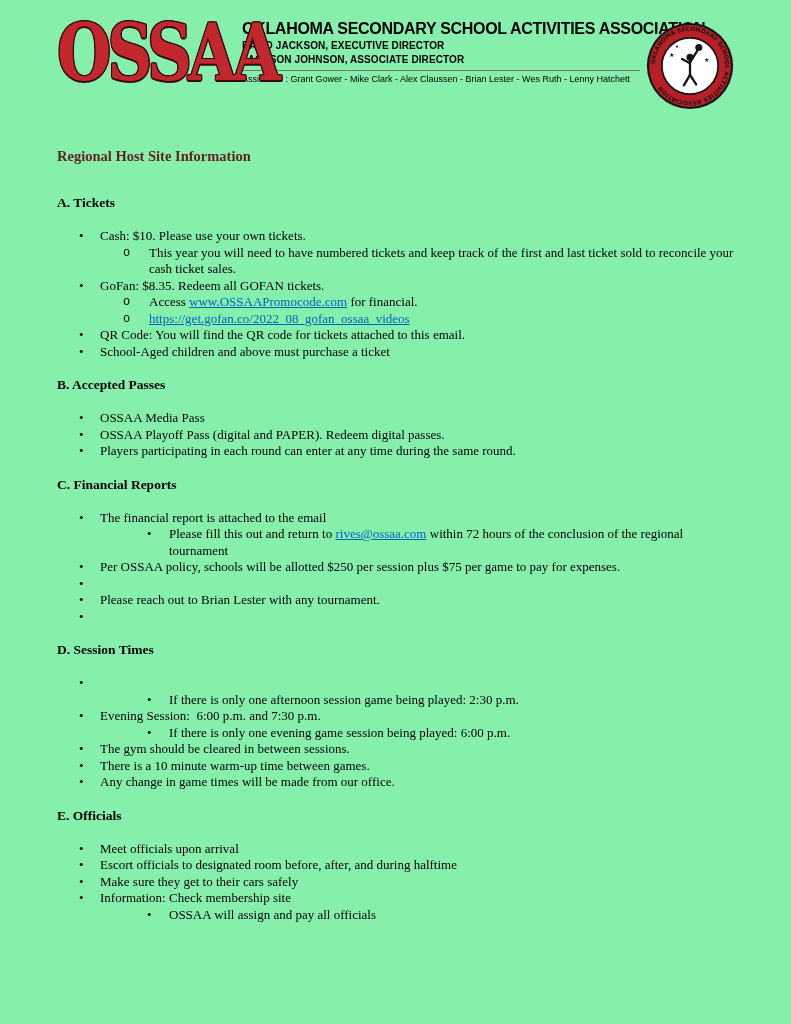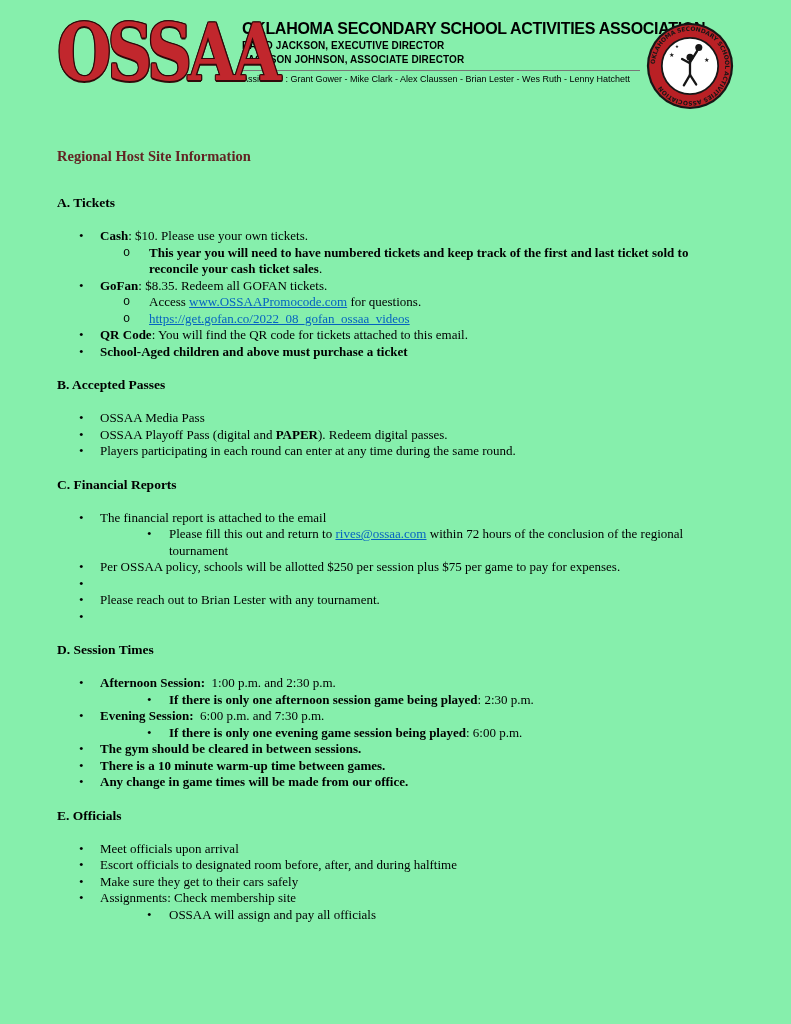--- a/index.html
+++ b/index.html
@@ -35,21 +35,21 @@
   .sections { margin-top:30px; }
   .doc-section { margin-bottom:17px; }
   .section-heading { font-weight:bold; font-size:13.5px; margin:0 0 17px 0; }
   .li { display:flex; font-size:13px; line-height:16.5px; }
   .marker { flex:none; text-align:left; }
   .level-1 { margin-left:22px; }  .level-1 .marker { width:21px; }
   .level-2 { margin-left:66px; }  .level-2 .marker { width:26px; }
   .level-3 { margin-left:90px; }  .level-3 .marker { width:22px; }
   .marker-circle { font-family:"Liberation Mono", monospace; font-size:12px; }
   .txt { white-space:pre-wrap; min-width:0; }
-  .txt .b { font-weight:bold; }
+  .txt .b { font-weight:normal; }
   .link { color:#0563c1; text-decoration:underline; cursor:pointer; }
 </style>
 </head>
 <body>
 
 <div class="page">
 
   <div class="header">
     <div class="logo-wrap">
       <div class="logo-text">OSSAA</div>
@@ -101,21 +101,21 @@
         <div class="li level-2">
           <span class="marker marker-circle">o</span>
           <span class="txt"><span class="b">This year you will need to have numbered tickets and keep track of the first and last ticket sold to reconcile your cash ticket sales</span><span class="">.</span></span>
         </div>
         <div class="li level-1">
           <span class="marker marker-disc">•</span>
           <span class="txt"><span class="b">GoFan</span><span class="">: $8.35. Redeem all GOFAN tickets.</span></span>
         </div>
         <div class="li level-2">
           <span class="marker marker-circle">o</span>
-          <span class="txt"><span class="">Access </span><a class="link" href="#">www.OSSAAPromocode.com</a><span class=""> for questions.</span></span>
+          <span class="txt"><span class="">Access </span><a class="link" href="#">www.OSSAAPromocode.com</a><span class=""> for financial.</span></span>
         </div>
         <div class="li level-2">
           <span class="marker marker-circle">o</span>
           <span class="txt"><a class="link" href="#">https://get.gofan.co/2022_08_gofan_ossaa_videos</a></span>
         </div>
         <div class="li level-1">
           <span class="marker marker-disc">•</span>
           <span class="txt"><span class="b">QR Code</span><span class="">: You will find the QR code for tickets attached to this email.</span></span>
         </div>
         <div class="li level-1">
@@ -160,21 +160,20 @@
           <span class="txt"><span class="">Please reach out to Brian Lester with any tournament.</span></span>
         </div>
         <div class="li level-1">
           <span class="marker marker-disc">•</span>
         </div>
       </section>
       <section class="doc-section">
         <div class="section-heading">D. Session Times</div>
         <div class="li level-1">
           <span class="marker marker-disc">•</span>
-          <span class="txt"><span class="b">Afternoon Session:</span><span class="">  1:00 p.m. and 2:30 p.m.</span></span>
         </div>
         <div class="li level-3">
           <span class="marker marker-disc">•</span>
           <span class="txt"><span class="b">If there is only one afternoon session game being played</span><span class="">: 2:30 p.m.</span></span>
         </div>
         <div class="li level-1">
           <span class="marker marker-disc">•</span>
           <span class="txt"><span class="b">Evening Session:</span><span class="">  6:00 p.m. and 7:30 p.m.</span></span>
         </div>
         <div class="li level-3">
@@ -203,21 +202,21 @@
         <div class="li level-1">
           <span class="marker marker-disc">•</span>
           <span class="txt"><span class="">Escort officials to designated room before, after, and during halftime</span></span>
         </div>
         <div class="li level-1">
           <span class="marker marker-disc">•</span>
           <span class="txt"><span class="">Make sure they get to their cars safely</span></span>
         </div>
         <div class="li level-1">
           <span class="marker marker-disc">•</span>
-          <span class="txt"><span class="">Assignments: Check membership site</span></span>
+          <span class="txt"><span class="">Information: Check membership site</span></span>
         </div>
         <div class="li level-3">
           <span class="marker marker-disc">•</span>
           <span class="txt"><span class="">OSSAA will assign and pay all officials</span></span>
         </div>
       </section>
     </div>
 
 </div>
 

